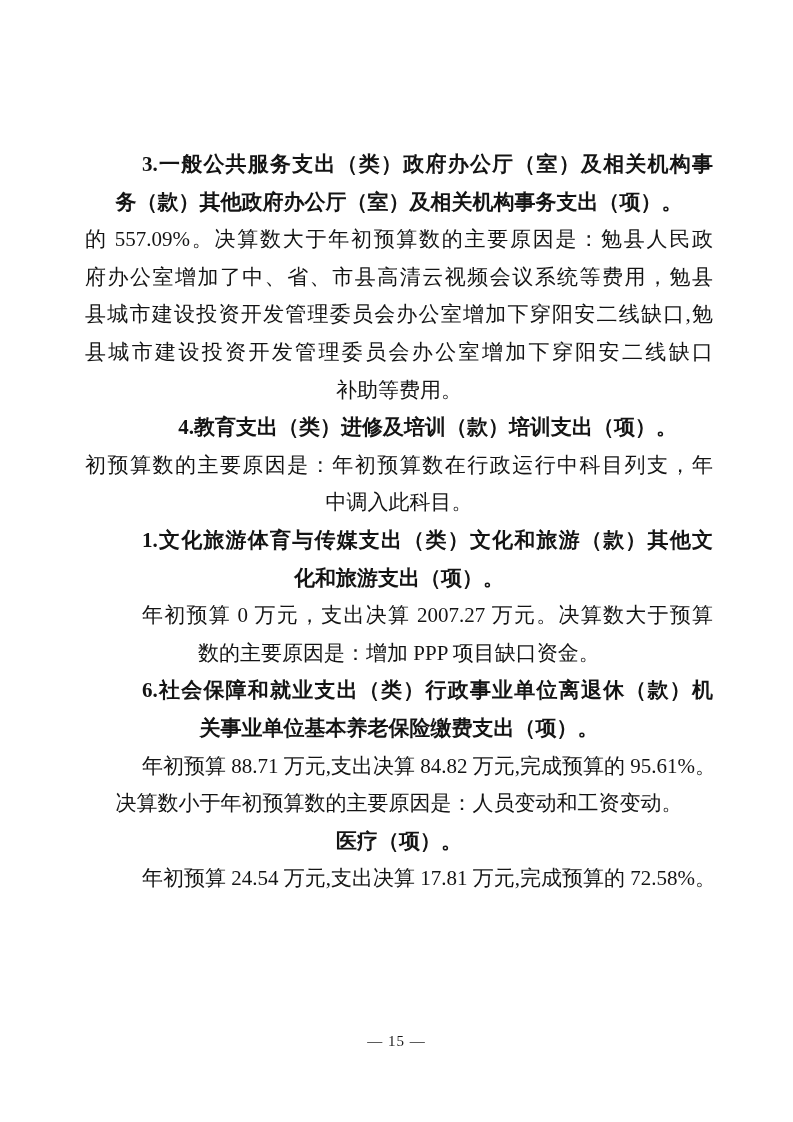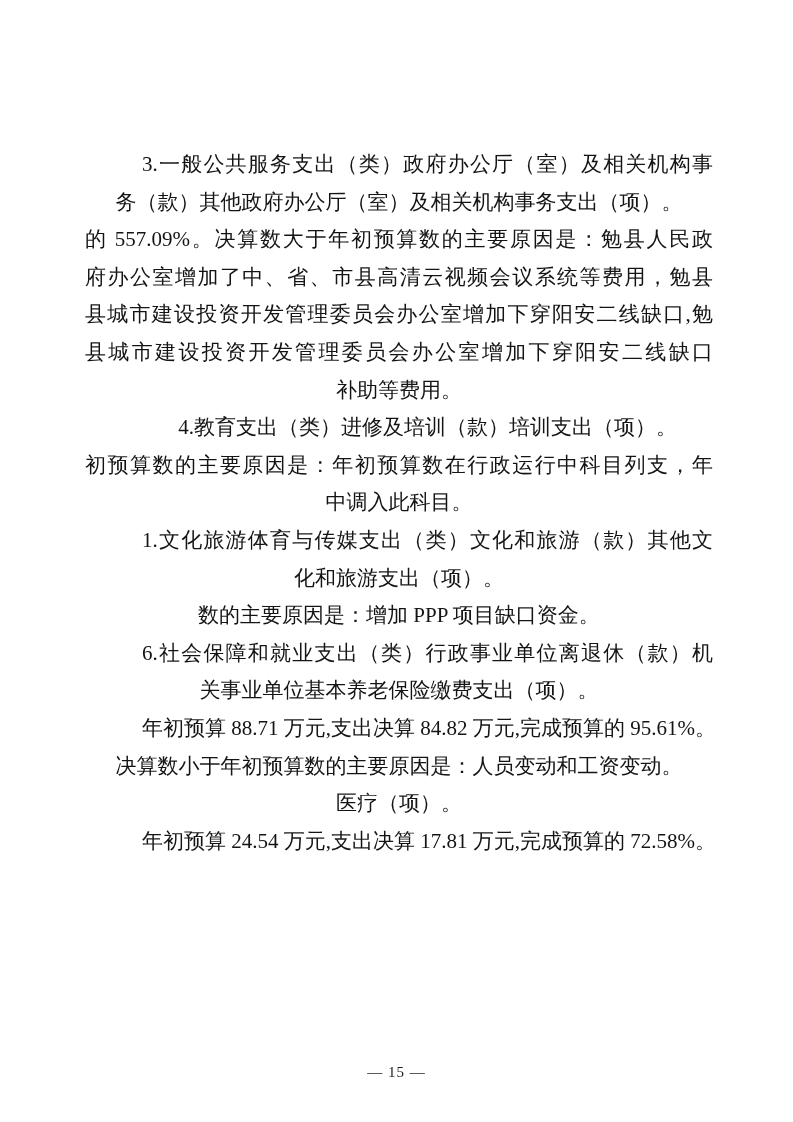--- a/index.html
+++ b/index.html
@@ -33,25 +33,25 @@
   }
   
   .line.fill {
     white-space: normal;
     text-align: justify;
     text-align-last: justify;
     text-justify: inter-character;
   }
   .line.indent { padding-left: 57px; }
   .line.indent.fill { padding-left: 57px; }
-  .line.bold { font-weight: normal; }
+  .line.bold { font-weight: bold; }
   .footer {
     position: absolute;
     left: 0;
-    top: 1062px;
+    top: 1031px;
     width: 793px;
     text-align: center;
     font-size: 15px;
     line-height: 20px;
     color: #1a1a1a;
     letter-spacing: 1px;
   }
 </style>
 </head>
 <body>
@@ -63,20 +63,21 @@
     <div class="line fill">的 557.09%。决算数大于年初预算数的主要原因是：勉县人民政</div>
     <div class="line fill">府办公室增加了中、省、市县高清云视频会议系统等费用，勉县</div>
     <div class="line fill">县城市建设投资开发管理委员会办公室增加下穿阳安二线缺口,勉</div>
     <div class="line fill">县城市建设投资开发管理委员会办公室增加下穿阳安二线缺口</div>
     <div class="line">补助等费用。</div>
     <div class="line bold indent">4.教育支出（类）进修及培训（款）培训支出（项）。</div>
     <div class="line fill">初预算数的主要原因是：年初预算数在行政运行中科目列支，年</div>
     <div class="line">中调入此科目。</div>
     <div class="line bold indent fill">1.文化旅游体育与传媒支出（类）文化和旅游（款）其他文</div>
     <div class="line bold">化和旅游支出（项）。</div>
+    <div class="line indent fill">年初预算 0 万元，支出决算 2007.27 万元。决算数大于预算</div>
     <div class="line">数的主要原因是：增加 PPP 项目缺口资金。</div>
     <div class="line bold indent fill">6.社会保障和就业支出（类）行政事业单位离退休（款）机</div>
     <div class="line bold">关事业单位基本养老保险缴费支出（项）。</div>
     <div class="line indent">年初预算 88.71 万元,支出决算 84.82 万元,完成预算的 95.61%。</div>
     <div class="line">决算数小于年初预算数的主要原因是：人员变动和工资变动。</div>
     <div class="line bold">医疗（项）。</div>
     <div class="line indent">年初预算 24.54 万元,支出决算 17.81 万元,完成预算的 72.58%。</div>
   </div>
 
   <div class="footer">— 15 —</div>

